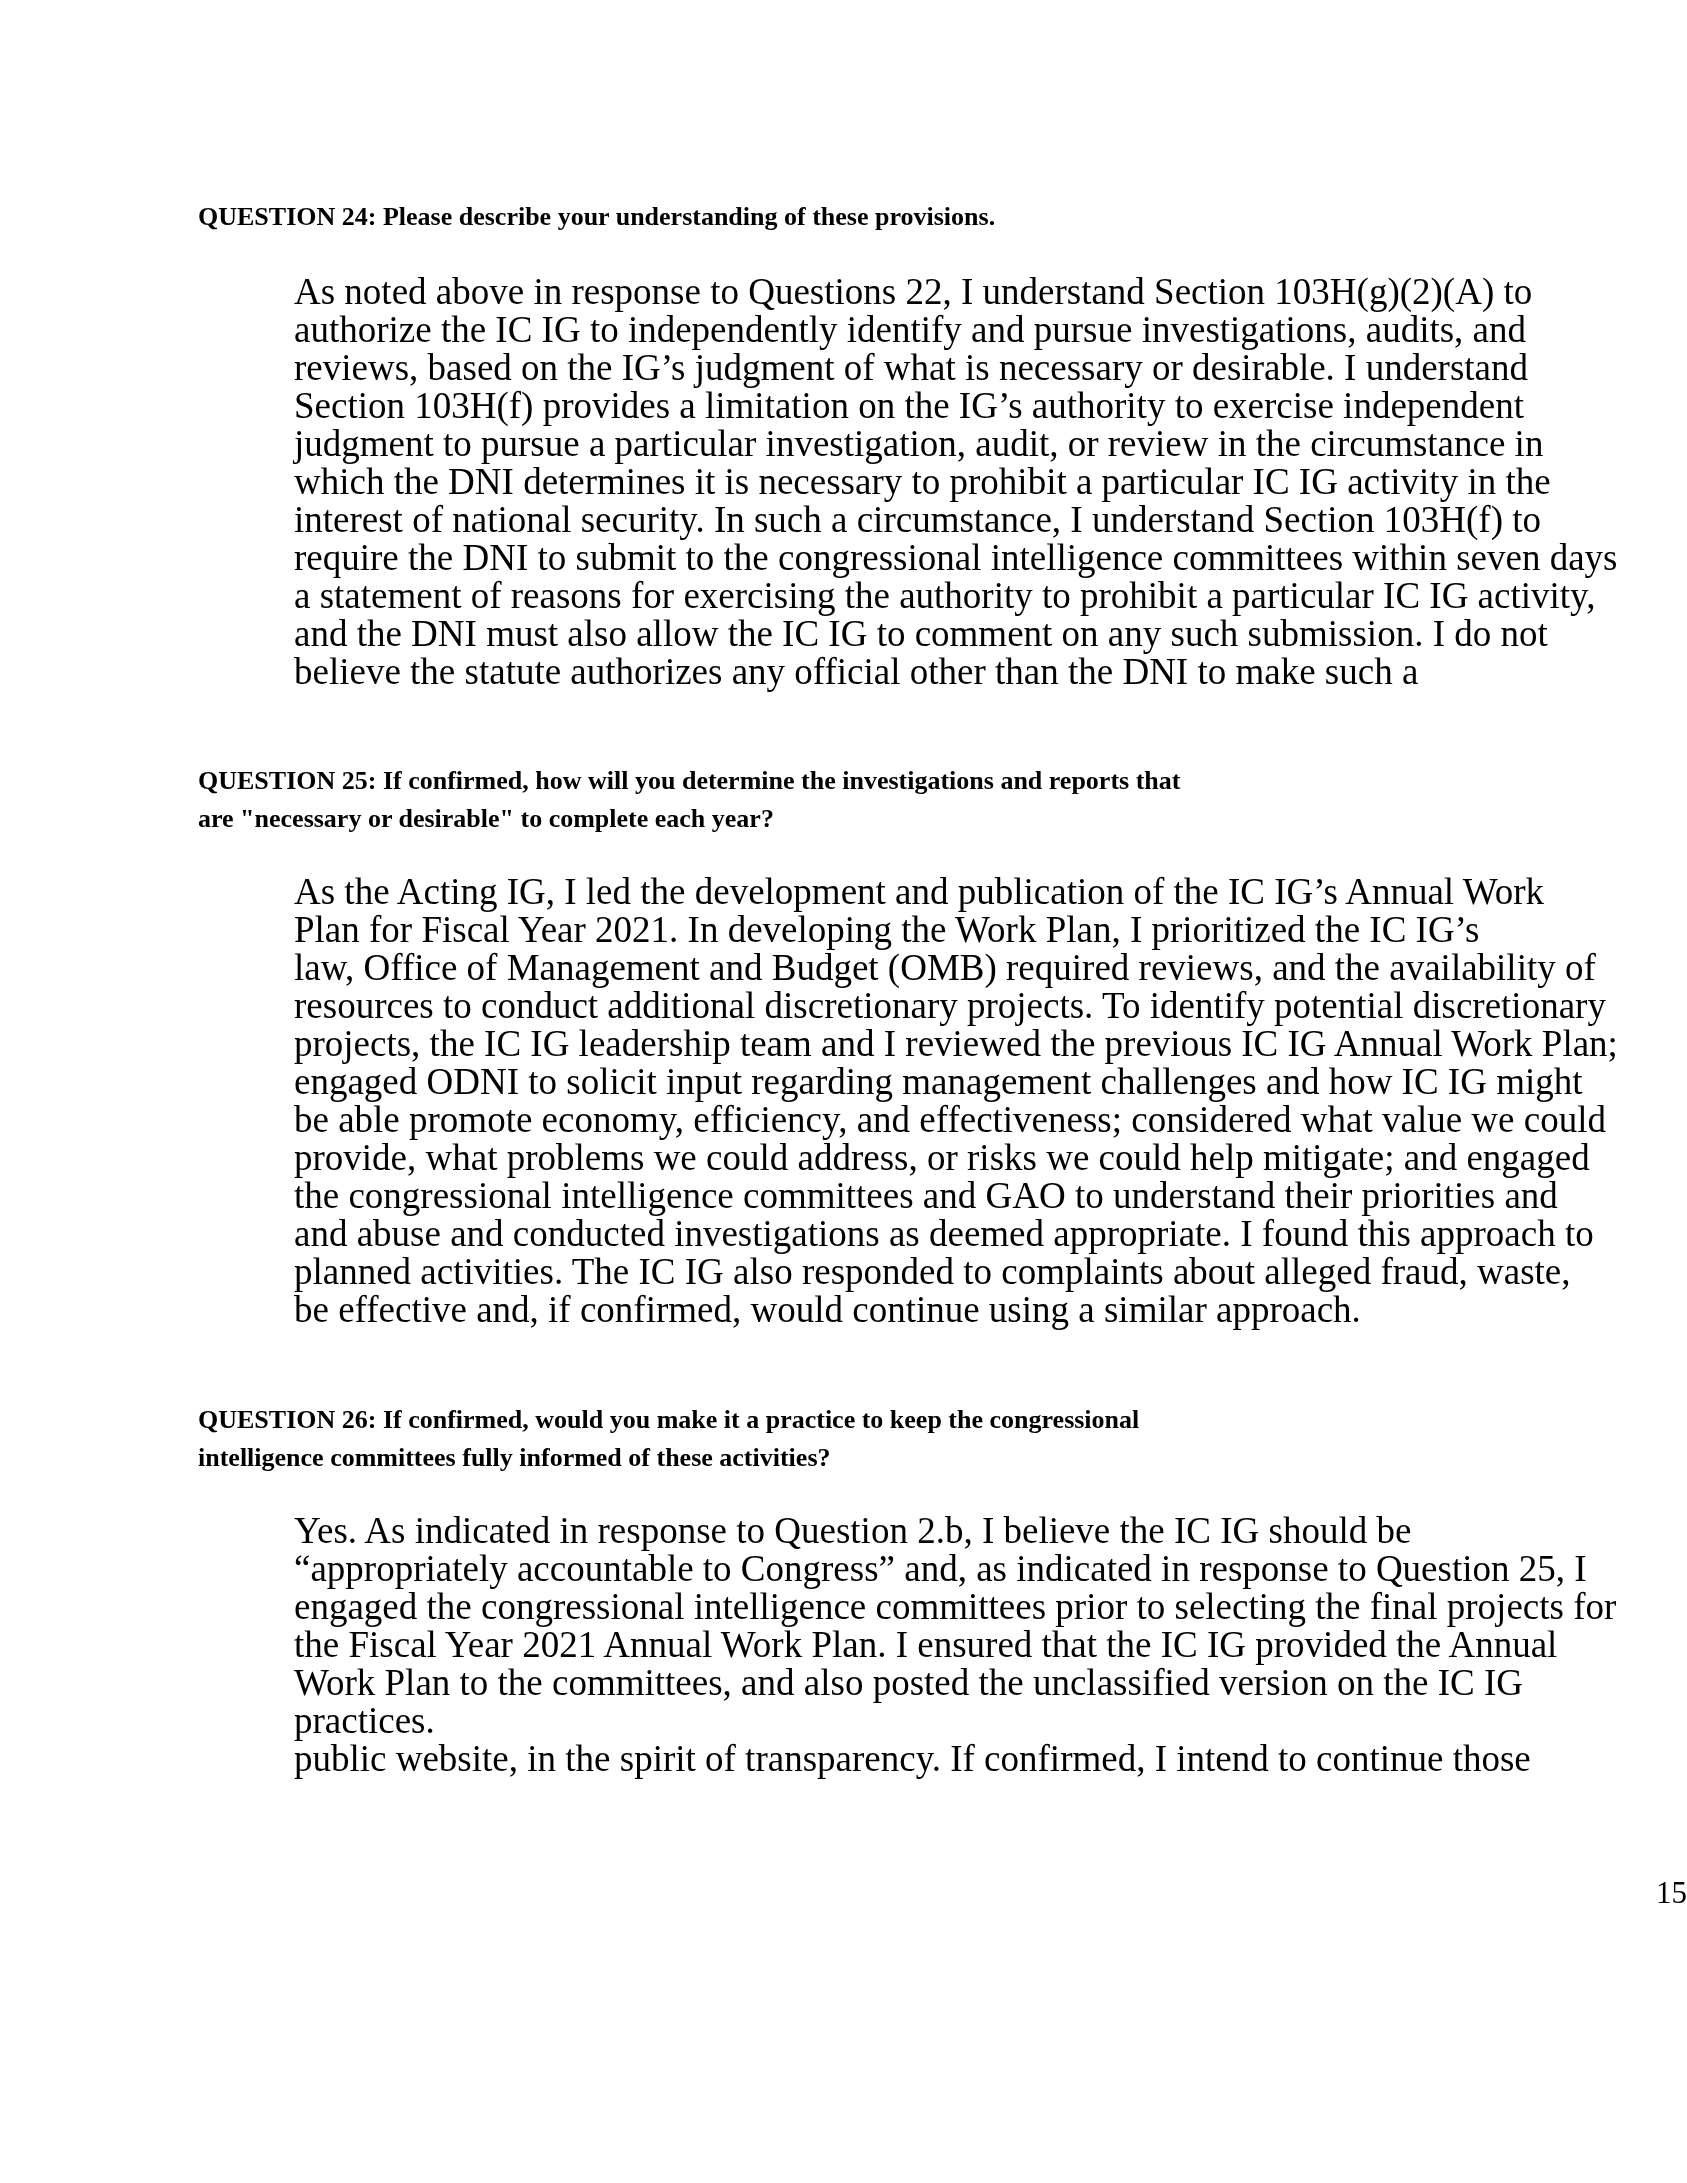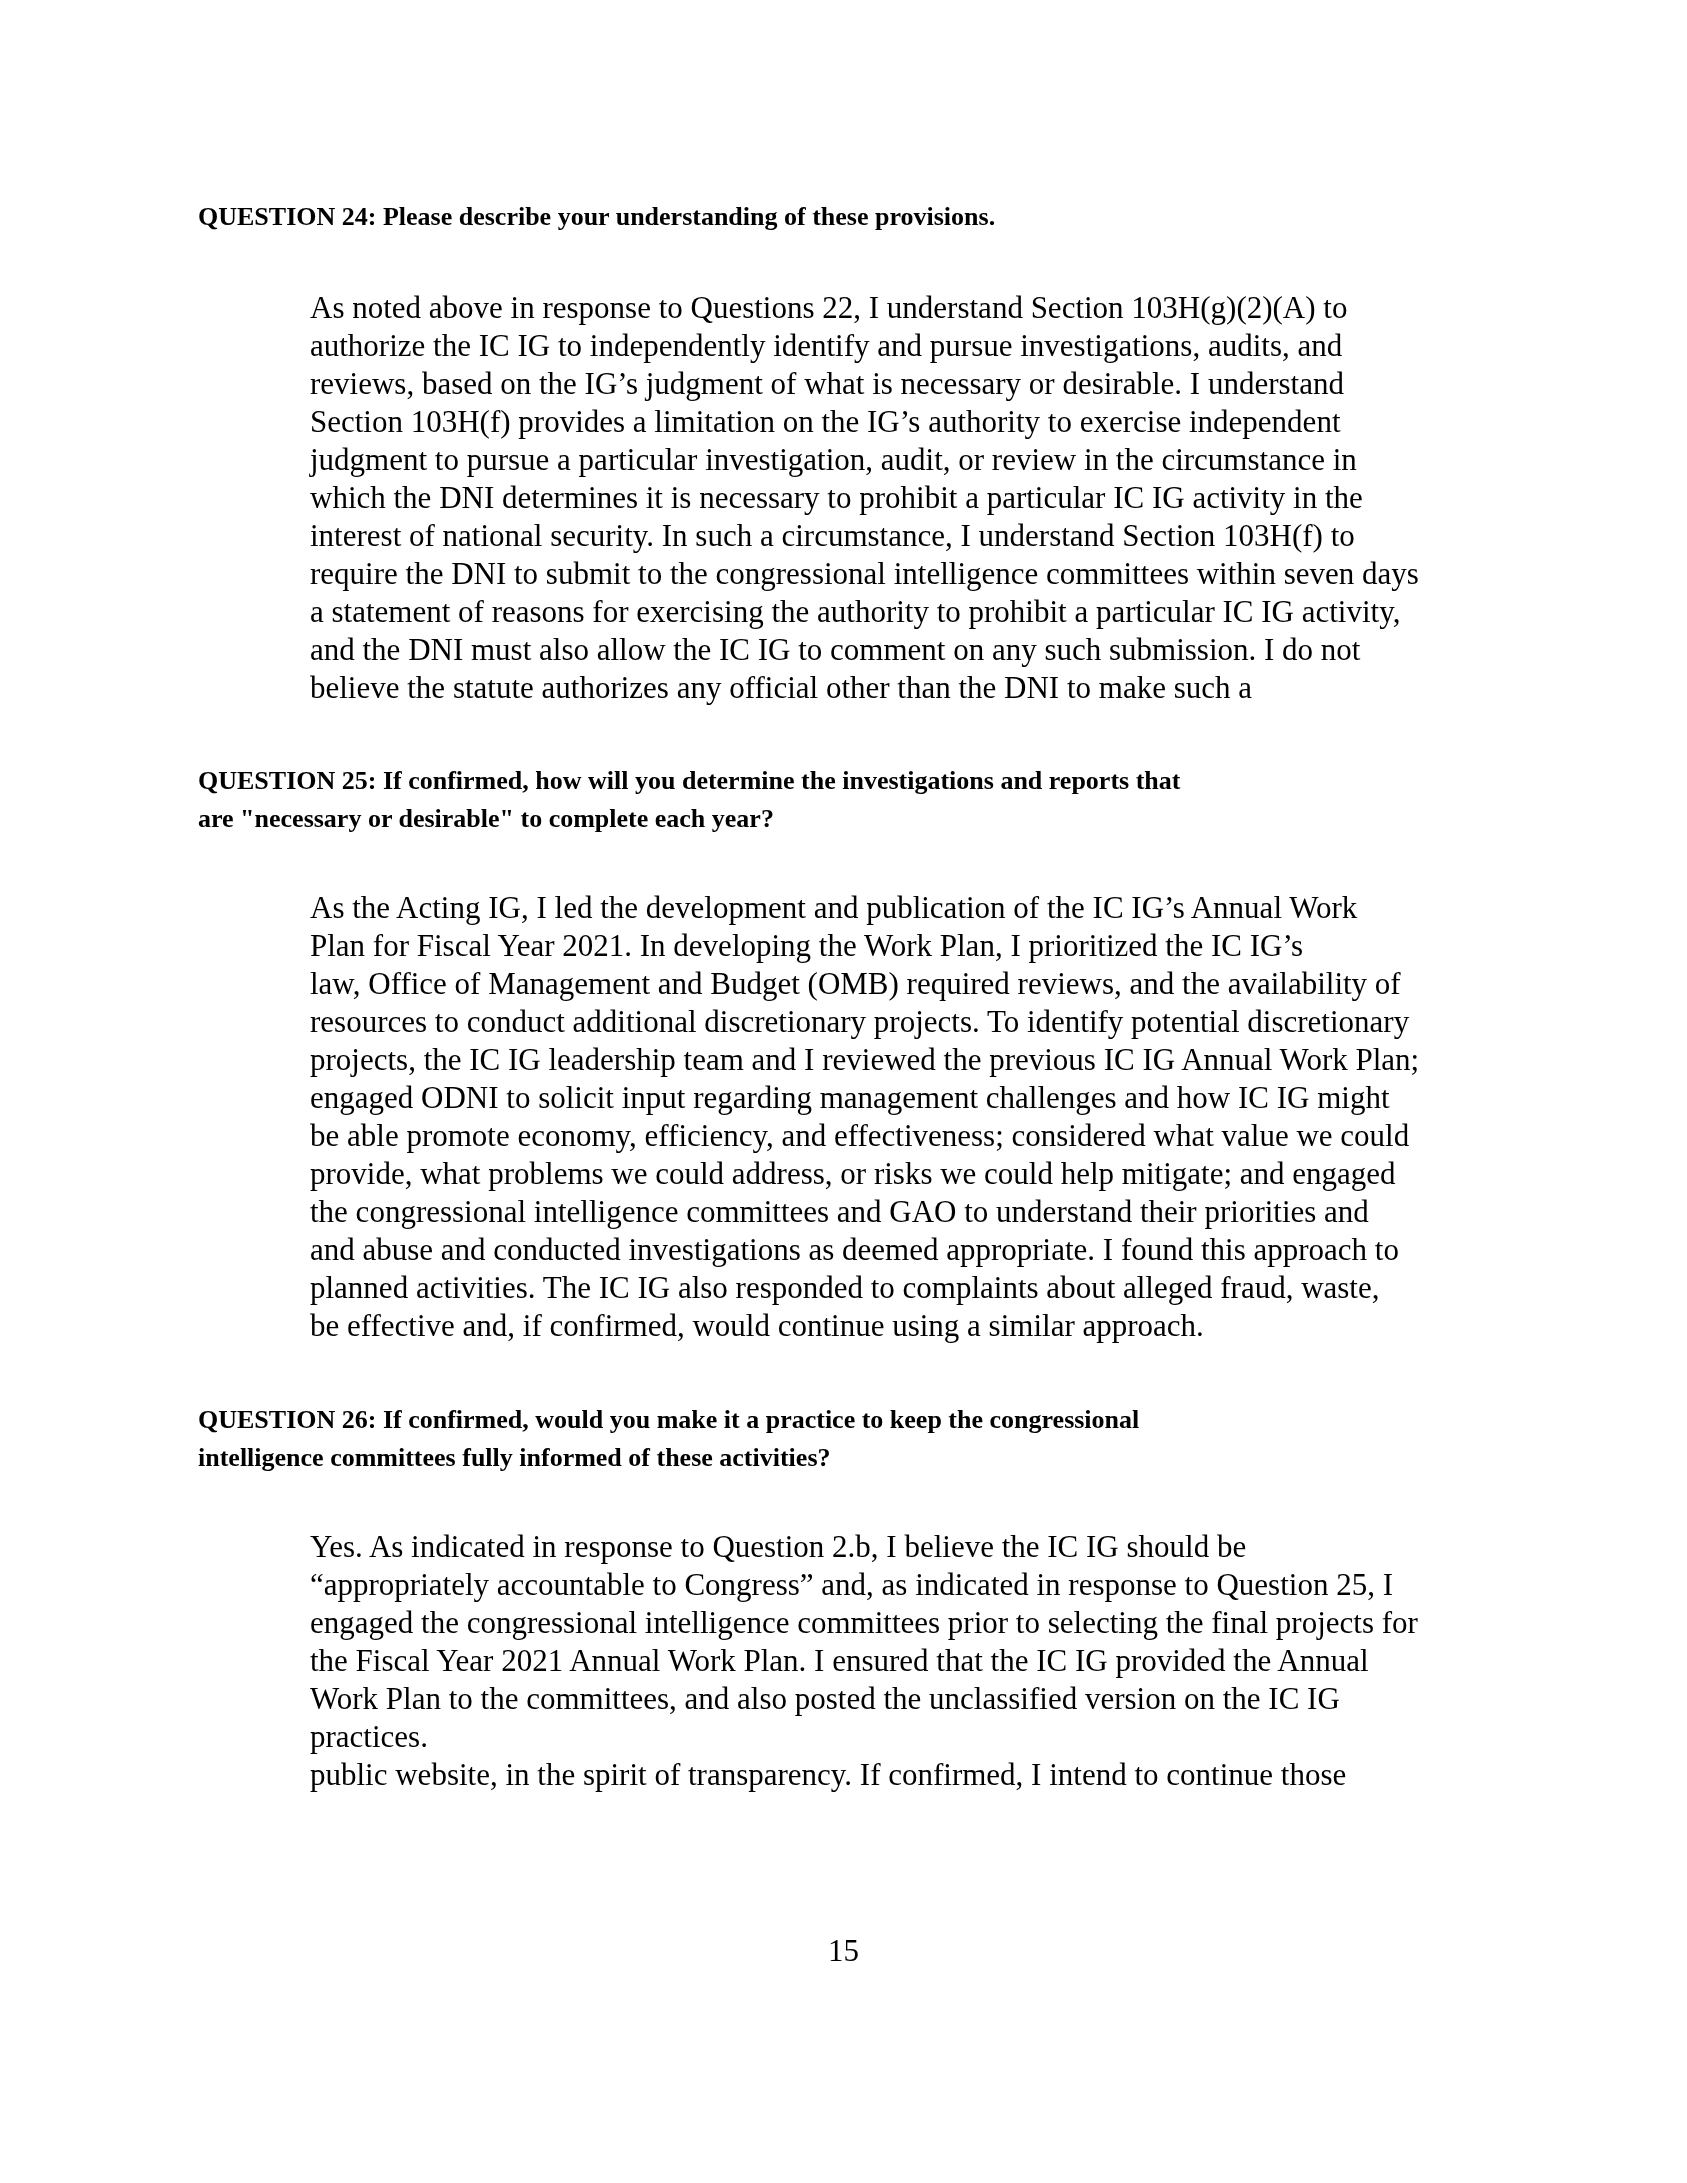--- a/index.html
+++ b/index.html
@@ -5,25 +5,25 @@
   html, body { margin: 0; padding: 0; background: #ffffff; }
   body { width: 1687px; height: 2183px; position: relative; overflow: hidden;
          font-family: "Liberation Serif", "DejaVu Serif", serif; color: #000; }
   .page { position: absolute; left: 0; top: 0; width: 1687px; height: 2183px; }
   .question {
     position: absolute; left: 198px; width: 1297px;
     font-weight: bold; font-size: 26px; line-height: 38px; margin: 0;
   }
   .answer {
     position: absolute; left: 294px; width: 1191px;
-    font-size: 31px; line-height: 38px; margin: 16px;
+    font-size: 37px; line-height: 38px; margin: 0;
   }
   .answer .line, .question .line { display: block; white-space: nowrap; }
   .page-number {
-    position: absolute; left: 0; width: 1687px; top: 1932px; text-align: center;
+    position: absolute; left: 0; width: 1687px; top: 1874px; text-align: right;
     font-size: 31px; line-height: 38px;
   }
 </style>
 </head>
 <body>
 
 <div class="page">
 
   <h2 class="question" style="top:198px;">
     <span class="line">QUESTION 24: Please describe your understanding of these provisions.</span>

